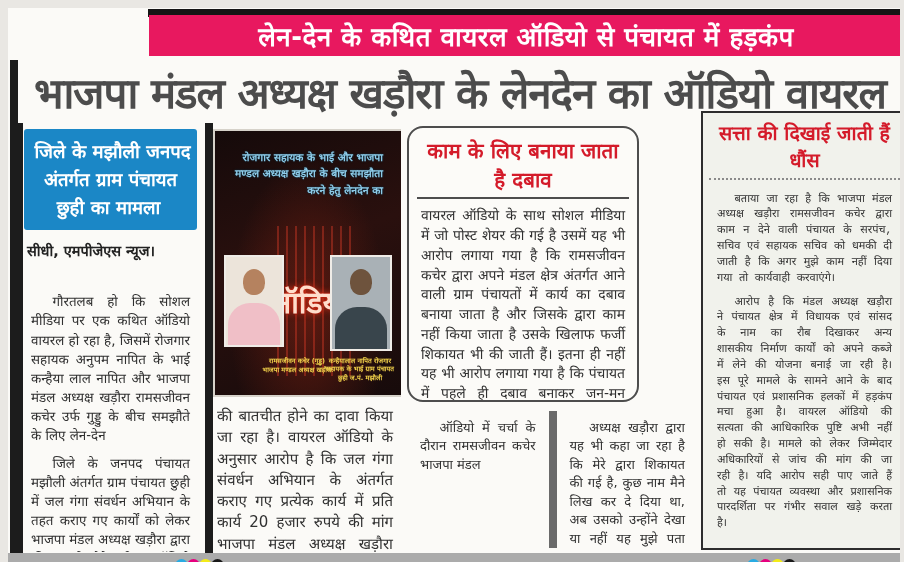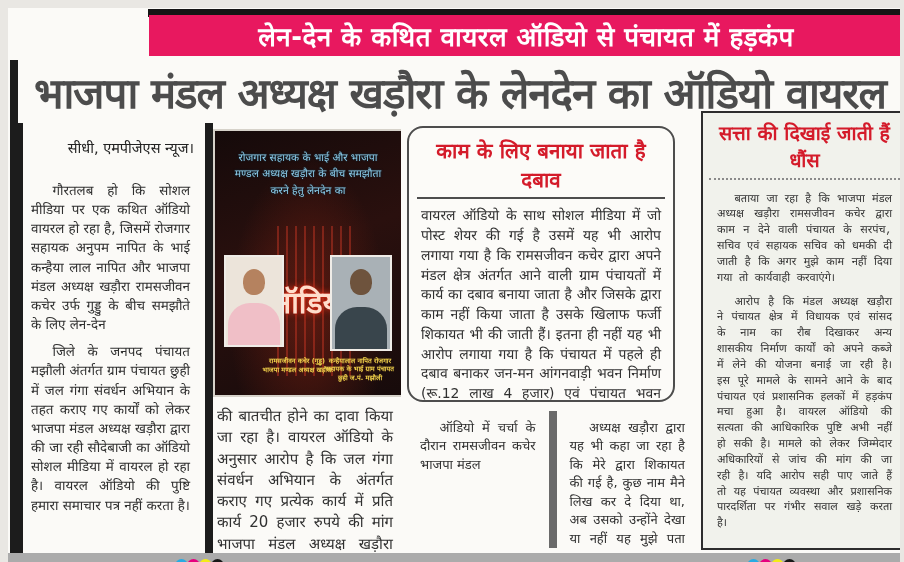--- a/index.html
+++ b/index.html
@@ -26,40 +26,40 @@
   .vr-left-inner { left:7px; top:115px; bottom:17px; width:1px; }
   .vr-col1 { left:197px; top:115px; bottom:17px; width:1.5px; }
   
   .left-col {
     position:absolute; left:11px; top:117px; width:183px; bottom:18px; overflow:hidden;
   }
   .blue-box {
     border-radius:3px; padding:9px 6px; margin:0 1px 6px 1px;
     color:#fff; font-size:18.5px; font-weight:bold; text-align:center; line-height:1.5;
   }
-  .byline { text-align:right; font-weight:normal; font-size:14.5px; margin:4px 0 12px; color:#222; }
+  .byline { text-align:left; font-weight:bold; font-size:14.5px; margin:4px 0 20px; color:#222; }
   .body-text { font-size:13.4px; line-height:1.43; text-align:justify; color:#303030; }
   .body-text p { text-indent:1.6em; }
   
   .photo-col { position:absolute; left:201px; top:117px; width:192px; bottom:18px; overflow:hidden; }
   .photo {
     position:relative; width:190px; height:268px; border:2px solid #d6d2ca;
     background:
       radial-gradient(ellipse at 50% 70%, rgba(160,40,20,0.45), rgba(0,0,0,0) 60%),
       linear-gradient(160deg, #150a0a 0%, #2a100e 45%, #170b0b 100%);
     overflow:hidden; margin-bottom:5px;
   }
   .photo-streaks {
     position:absolute; left:55px; top:95px; width:84px; height:150px; opacity:0.55;
     background:repeating-linear-gradient(90deg, transparent 0 7px, rgba(220,60,40,0.75) 7px 9px);
     filter:blur(0.6px);
   }
   .photo-overlay-top {
-    position:relative; margin:10px 10px 0; color:#8ecbe8; font-weight:normal;
-    font-size:10.5px; text-align:center; line-height:1.55; text-shadow:0 0 2px #073a52;
+    position:relative; margin:10px 10px 0; color:#8ecbe8; font-weight:bold;
+    font-size:10.5px; text-align:right; line-height:1.55; text-shadow:0 0 2px #073a52;
   }
   .audio-label {
     position:absolute; left:0; right:0; top:146px; text-align:center;
     font-size:30px; font-weight:800; color:#ffddcb;
     text-shadow:0 0 7px #e23318, 1px 1px 0 #8a1208, -1px -1px 0 #8a1208;
   }
   .person { position:absolute; border:2px solid #efece7; overflow:hidden; }
   .person-left { left:9px; bottom:48px; width:60px; height:92px; background:#ece4da; }
   .person-right { right:9px; bottom:44px; width:62px; height:96px; background:#a9b1b6; }
   .head { position:absolute; left:50%; transform:translateX(-50%); top:12px; width:22px; height:26px; border-radius:50% 50% 45% 45%; }
@@ -70,21 +70,21 @@
   .person-right .torso { background:#39454c; }
   .photo-caption {
     position:absolute; width:78px; color:#f2d24b; font-size:6.5px; font-weight:bold;
     text-align:center; line-height:1.35;
   }
   .caption-left { left:2px; bottom:16px;margin-left:41px; }
   .caption-right { right:2px; bottom:8px; }
   .photo-col .body-text { font-size:15px; line-height:1.42; }
   
   .middle-box {
-    position:absolute; left:399px; top:118px; width:268px; height:276px;
+    position:absolute; left:399px; top:118px; width:232px; height:276px;
     border:2px solid #4d4d4d; border-radius:16px; background:#fcfbf8;
     padding:5px 8px 4px; overflow:hidden;
   }
   .middle-heading {
     font-size:20.5px; font-weight:800; text-align:center; line-height:1.4;
     padding-bottom:3px; border-bottom:2px solid #4d4d4d;
   }
   .middle-box .body-text { margin-top:3px; font-size:13.9px; line-height:1.42; }
   
   .sub-cols { position:absolute; left:400px; top:399px; width:289px; bottom:18px; display:flex; overflow:hidden; }
@@ -118,20 +118,23 @@
     <span>लेन-देन के कथित वायरल ऑडियो से पंचायत में हड़कंप</span>
   </div>
 
   <h1 class="headline">भाजपा मंडल अध्यक्ष खड़ौरा के लेनदेन का ऑडियो वायरल</h1>
 
   <div class="vrule vr-left-outer"></div>
   <div class="vrule vr-left-inner"></div>
   <div class="vrule vr-col1"></div>
 
   <div class="left-col">
+    <div class="blue-box" style="background-color: rgb(27, 135, 198);">
+      <span>जिले के मझौली जनपद अंतर्गत ग्राम पंचायत छुही का मामला</span>
+    </div>
     <div class="byline">सीधी, एमपीजेएस न्यूज।</div>
     <div class="body-text">
       <p>गौरतलब हो कि सोशल मीडिया पर एक कथित ऑडियो वायरल हो रहा है, जिसमें रोजगार सहायक अनुपम नापित के भाई कन्हैया लाल नापित और भाजपा मंडल अध्यक्ष खड़ौरा रामसजीवन कचेर उर्फ गुड्डु के बीच समझौते के लिए लेन-देन</p>
       <p>जिले के जनपद पंचायत मझौली अंतर्गत ग्राम पंचायत छुही में जल गंगा संवर्धन अभियान के तहत कराए गए कार्यों को लेकर भाजपा मंडल अध्यक्ष खड़ौरा द्वारा की जा रही सौदेबाजी का ऑडियो सोशल मीडिया में वायरल हो रहा है। वायरल ऑडियो की पुष्टि हमारा समाचार पत्र नहीं करता है।</p>
     </div>
   </div>
 
   <div class="photo-col">
     <div class="photo">
       <div class="photo-streaks"></div>

